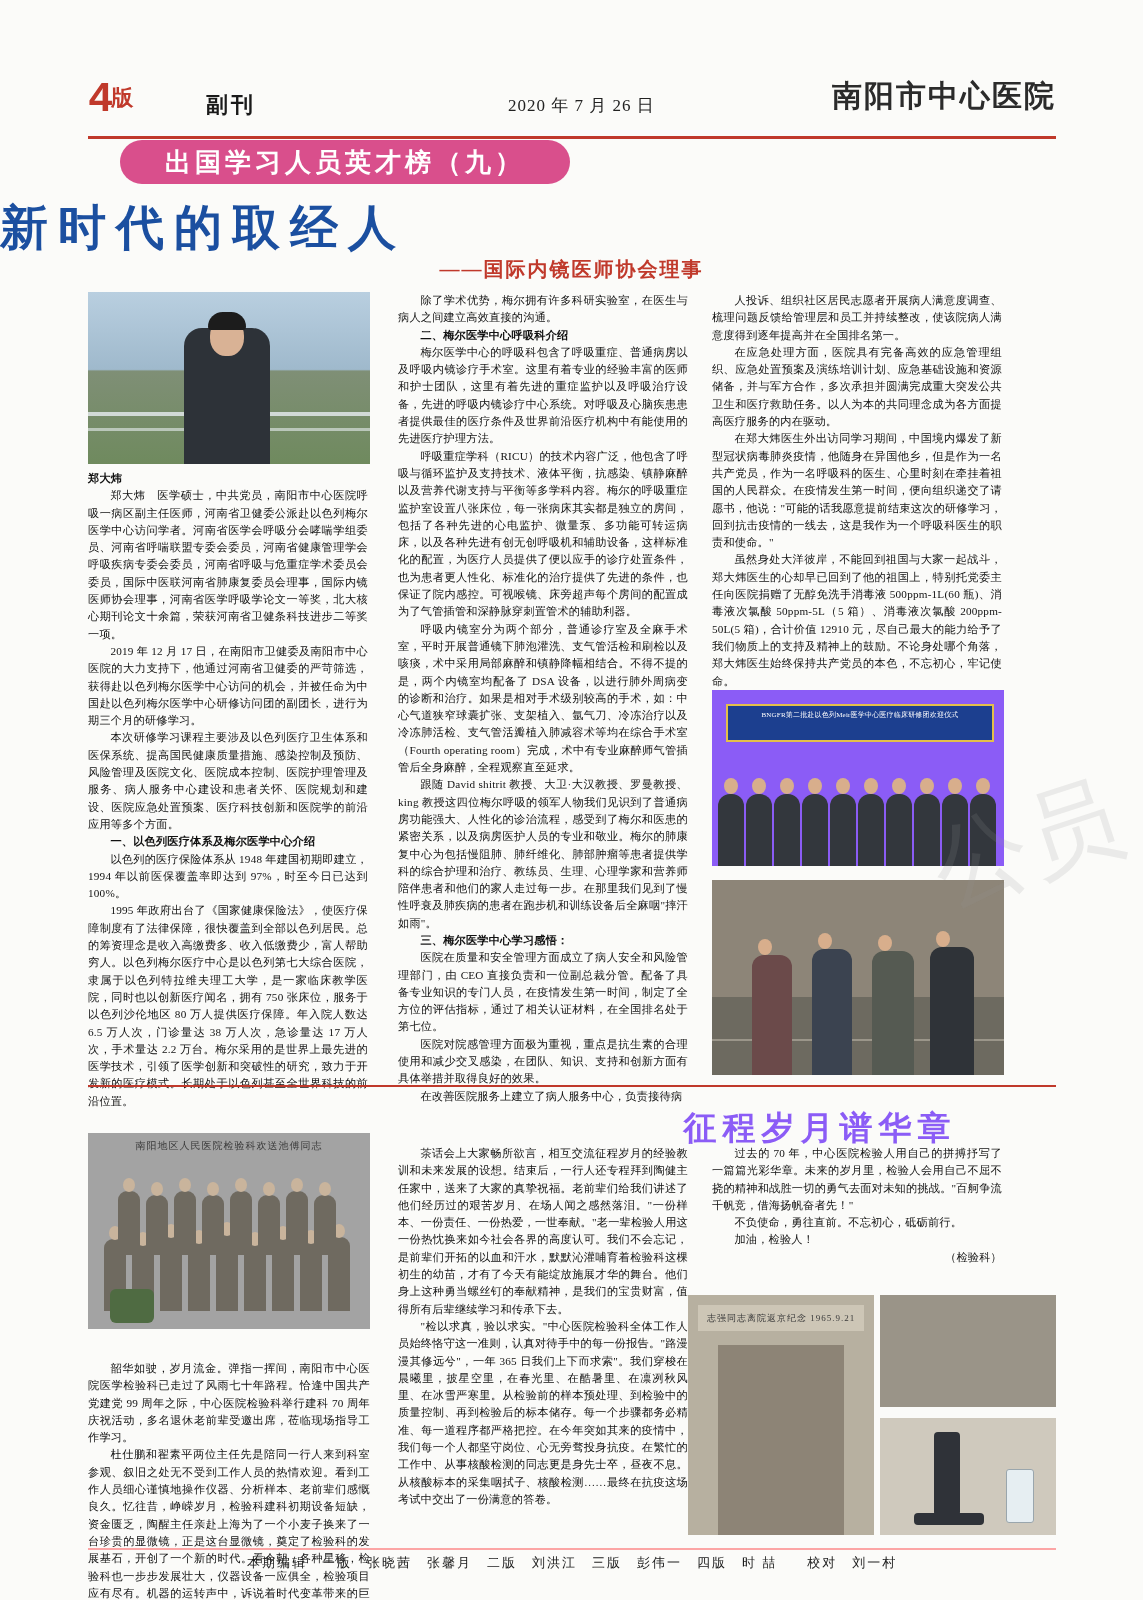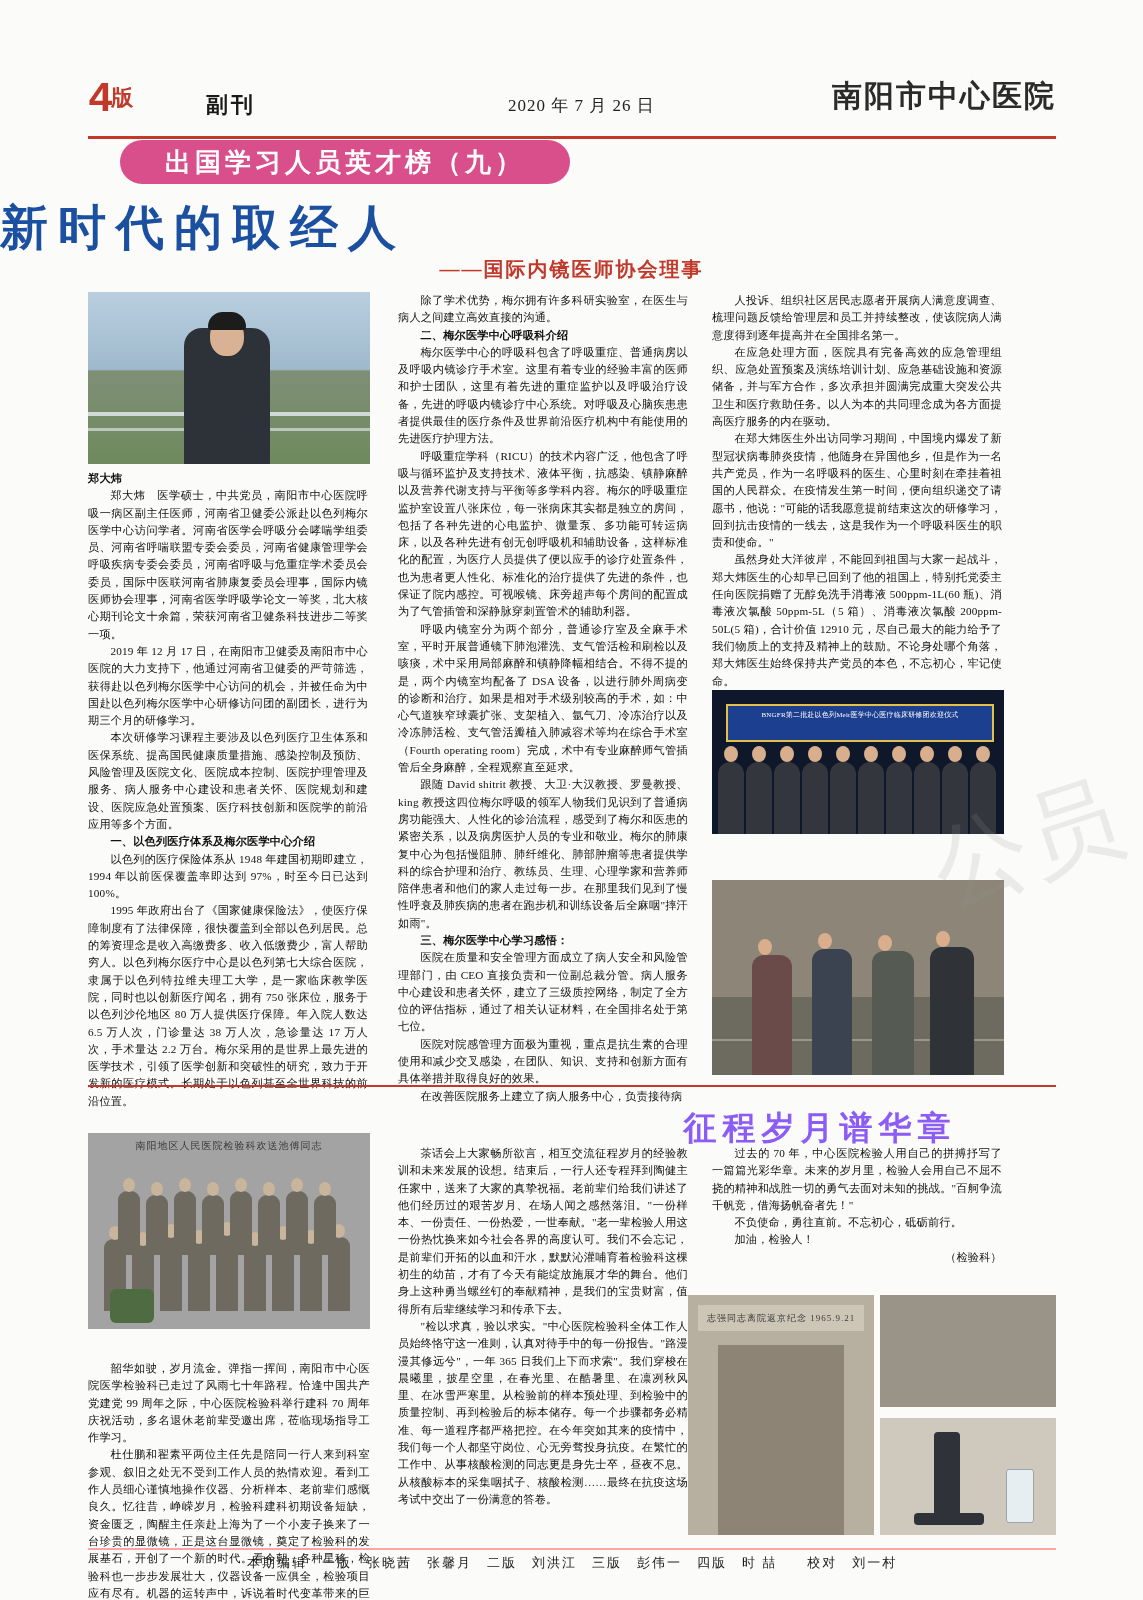--- a/index.html
+++ b/index.html
@@ -107,21 +107,21 @@
     position:absolute;left:120px;top:20px;width:38px;height:18px;
     background:#1c1c1c;border-radius:18px 18px 4px 4px;
   }
   .ph1 .rail{
     position:absolute;left:0;top:120px;width:282px;height:4px;background:#e8eef2;opacity:.8;
   }
   .ph1 .rail2{
     position:absolute;left:0;top:136px;width:282px;height:3px;background:#e8eef2;opacity:.6;
   }
   
-  .ph2{left:712px;top:690px;width:292px;height:144px;background:#0f172a;}
+  .ph2{left:712px;top:690px;width:292px;height:176px;background:#8b5cf6;}
   .ph3{left:712px;top:880px;width:292px;height:195px;background:#6d6a60;}
   .ph-banner{
     position:absolute;left:14px;top:14px;width:264px;height:34px;
     background:#1c3f8f;border:2px solid #e3c04a;
   }
   .ph-banner span{
     display:block;color:#fff;font-size:7px;text-align:center;line-height:10px;padding-top:4px;
     letter-spacing:0.2px;
   }
   .crowd{position:absolute;bottom:0;left:0;width:100%;height:110px;}
@@ -232,21 +232,21 @@
   </div>
 
   <div class="col colB">
     <p>除了学术优势，梅尔拥有许多科研实验室，在医生与病人之间建立高效直接的沟通。</p>
     <p class="h">二、梅尔医学中心呼吸科介绍</p>
     <p>梅尔医学中心的呼吸科包含了呼吸重症、普通病房以及呼吸内镜诊疗手术室。这里有着专业的经验丰富的医师和护士团队，这里有着先进的重症监护以及呼吸治疗设备，先进的呼吸内镜诊疗中心系统。对呼吸及心脑疾患患者提供最佳的医疗条件及世界前沿医疗机构中有能使用的先进医疗护理方法。</p>
     <p>呼吸重症学科（RICU）的技术内容广泛，他包含了呼吸与循环监护及支持技术、液体平衡，抗感染、镇静麻醉以及营养代谢支持与平衡等多学科内容。梅尔的呼吸重症监护室设置八张床位，每一张病床其实都是独立的房间，包括了各种先进的心电监护、微量泵、多功能可转运病床，以及各种先进有创无创呼吸机和辅助设备，这样标准化的配置，为医疗人员提供了便以应手的诊疗处置条件，也为患者更人性化、标准化的治疗提供了先进的条件，也保证了院内感控。可视喉镜、床旁超声每个房间的配置成为了气管插管和深静脉穿刺置管术的辅助利器。</p>
     <p>呼吸内镜室分为两个部分，普通诊疗室及全麻手术室，平时开展普通镜下肺泡灌洗、支气管活检和刷检以及咳痰，术中采用局部麻醉和镇静降幅相结合。不得不提的是，两个内镜室均配备了 DSA 设备，以进行肺外周病变的诊断和治疗。如果是相对手术级别较高的手术，如：中心气道狭窄球囊扩张、支架植入、氩气刀、冷冻治疗以及冷冻肺活检、支气管活瓣植入肺减容术等均在综合手术室（Fourth operating room）完成，术中有专业麻醉师气管插管后全身麻醉，全程观察直至延求。</p>
     <p>跟随 David shitrit 教授、大卫·大汉教授、罗曼教授、king 教授这四位梅尔呼吸的领军人物我们见识到了普通病房功能强大、人性化的诊治流程，感受到了梅尔和医患的紧密关系，以及病房医护人员的专业和敬业。梅尔的肺康复中心为包括慢阻肺、肺纤维化、肺部肿瘤等患者提供学科的综合护理和治疗、教练员、生理、心理学家和营养师陪伴患者和他们的家人走过每一步。在那里我们见到了慢性呼衰及肺疾病的患者在跑步机和训练设备后全麻咽"摔汗如雨"。</p>
     <p class="h">三、梅尔医学中心学习感悟：</p>
-    <p>医院在质量和安全管理方面成立了病人安全和风险管理部门，由 CEO 直接负责和一位副总裁分管。病人服务中心建设和患者关怀，建立了三级质控网络，制定了全方位的评估指标，通过了相关认证材料，在全国排名处于第七位。</p>
+    <p>医院在质量和安全管理方面成立了病人安全和风险管理部门，由 CEO 直接负责和一位副总裁分管。配备了具备专业知识的专门人员，在疫情发生第一时间，制定了全方位的评估指标，通过了相关认证材料，在全国排名处于第七位。</p>
     <p>医院对院感管理方面极为重视，重点是抗生素的合理使用和减少交叉感染，在团队、知识、支持和创新方面有具体举措并取得良好的效果。</p>
     <p>在改善医院服务上建立了病人服务中心，负责接待病</p>
   </div>
 
   <div class="col colC">
     <p>人投诉、组织社区居民志愿者开展病人满意度调查、梳理问题反馈给管理层和员工并持续整改，使该院病人满意度得到逐年提高并在全国排名第一。</p>
     <p>在应急处理方面，医院具有完备高效的应急管理组织、应急处置预案及演练培训计划、应急基础设施和资源储备，并与军方合作，多次承担并圆满完成重大突发公共卫生和医疗救助任务。以人为本的共同理念成为各方面提高医疗服务的内在驱动。</p>
     <p>在郑大炜医生外出访同学习期间，中国境内爆发了新型冠状病毒肺炎疫情，他随身在异国他乡，但是作为一名共产党员，作为一名呼吸科的医生、心里时刻在牵挂着祖国的人民群众。在疫情发生第一时间，便向组织递交了请愿书，他说："可能的话我愿意提前结束这次的研修学习，回到抗击疫情的一线去，这是我作为一个呼吸科医生的职责和使命。"</p>
     <p>虽然身处大洋彼岸，不能回到祖国与大家一起战斗，郑大炜医生的心却早已回到了他的祖国上，特别托党委主任向医院捐赠了无醇免洗手消毒液 500ppm-1L(60 瓶)、消毒液次氯酸 50ppm-5L（5 箱）、消毒液次氯酸 200ppm-50L(5 箱)，合计价值 12910 元，尽自己最大的能力给予了我们物质上的支持及精神上的鼓励。不论身处哪个角落，郑大炜医生始终保持共产党员的本色，不忘初心，牢记使命。</p>
     <p class="sign">（宣传科　时喆）</p>

